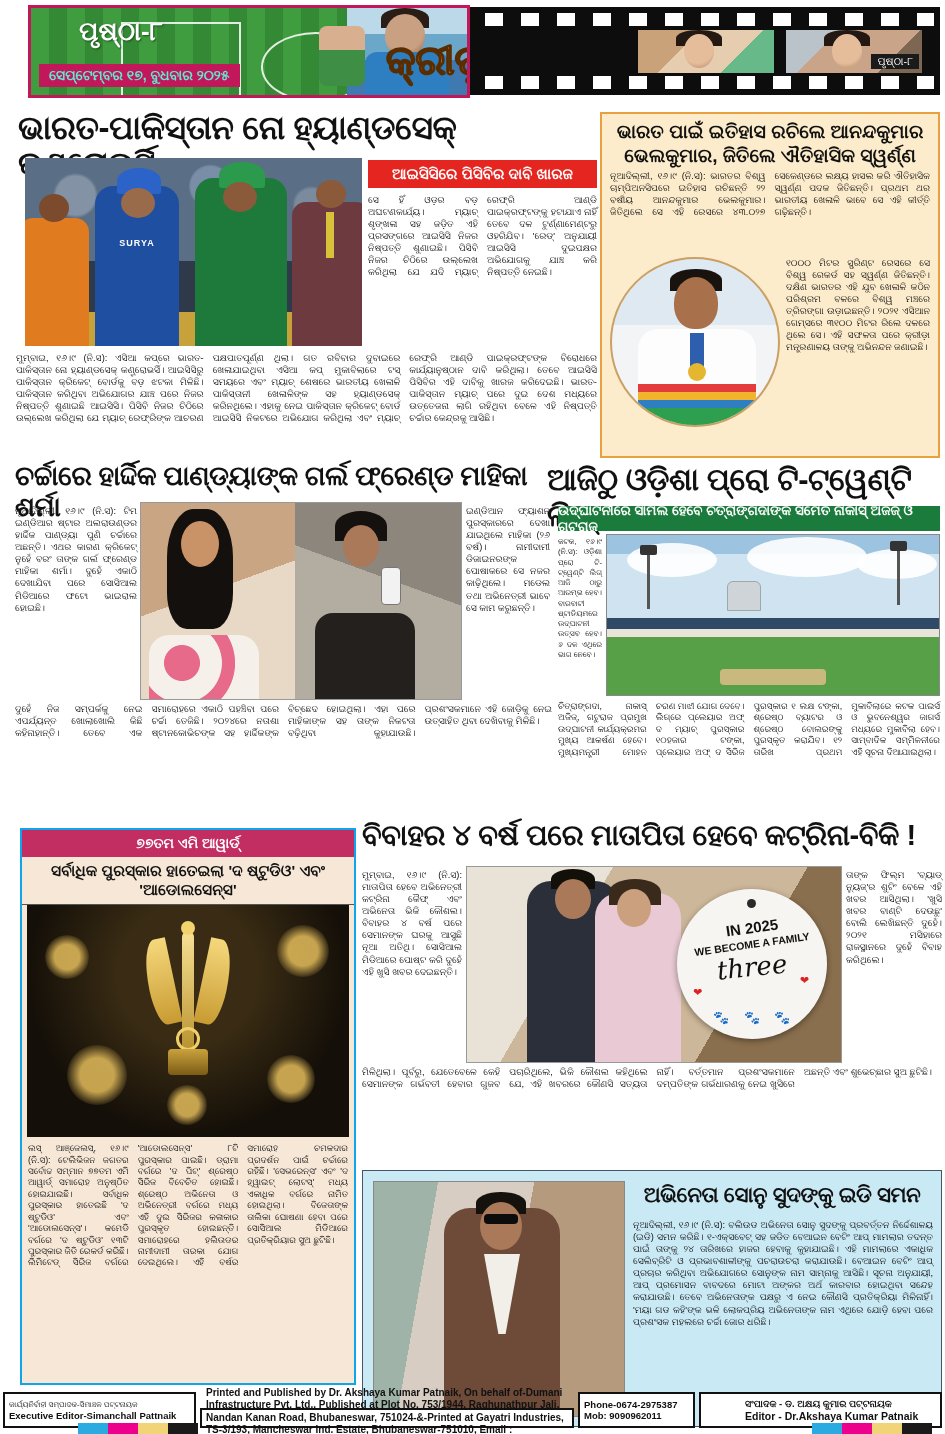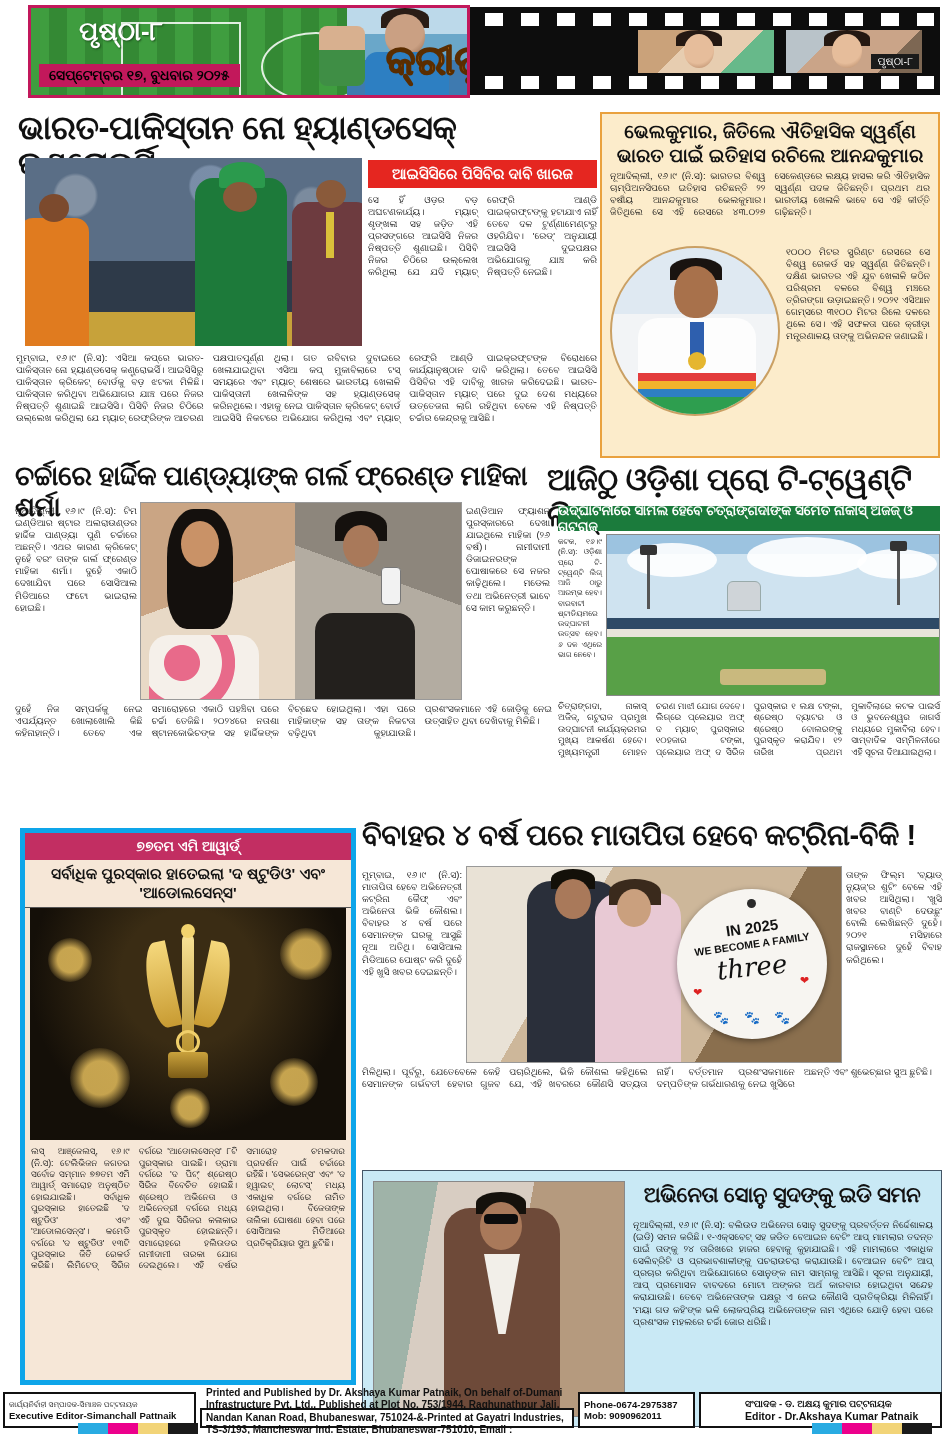--- a/index.html
+++ b/index.html
@@ -10,21 +10,21 @@
   .bodytxt{font-size:9.3px;line-height:1.3;text-align:justify;color:#121212;}
   .cols2{column-count:2;column-gap:9px;}
   .cols3{column-count:3;column-gap:9px;}
   .cols4{column-count:4;column-gap:9px;}
 
   
   .mast-left{left:28px;top:5px;width:442px;height:93px;border:3px solid #c2185b;
      background:repeating-linear-gradient(90deg,#3f9d3f 0 18px,#348934 18px 36px);overflow:hidden;}
   .fieldline{position:absolute;border:2px solid rgba(255,255,255,.85);}
   .mast-pageno{position:absolute;left:48px;top:8px;color:#fff;font-weight:bold;font-size:26px;text-shadow:1px 1px 2px #1c4f1c;}
-  .date-strip{position:absolute;left:8px;bottom:8px;background:#c2185b;color:#000000;font-weight:bold;
+  .date-strip{position:absolute;left:8px;bottom:8px;background:#c2185b;color:#5eead4;font-weight:bold;
      font-size:14px;padding:3px 10px;}
   .sachin{position:absolute;right:0;top:0;width:120px;height:100%;
      background:linear-gradient(180deg,#bcd9ea 0 30%,#6aa7c9 30% 60%,#3e7ab0 60% 100%);}
   .sachin .head{position:absolute;left:38px;top:6px;width:40px;height:42px;border-radius:50% 50% 45% 45%;
      background:radial-gradient(circle at 45% 40%,#caa083 0 60%,#8a6248 100%);}
   .sachin .hair{position:absolute;left:34px;top:0px;width:48px;height:20px;border-radius:50% 50% 0 0;background:#2a1d16;}
   .sachin .torso{position:absolute;left:18px;top:44px;width:84px;height:52px;border-radius:12px 12px 0 0;background:#2d7fc2;}
   .sachin .puppet{position:absolute;left:-28px;top:18px;width:46px;height:60px;border-radius:8px;
      background:linear-gradient(180deg,#d8b08f 0 40%,#3f8e45 40% 100%);}
   .krida{position:absolute;left:355px;top:30px;font-size:40px;font-weight:bold;color:#f7941d;
@@ -67,21 +67,21 @@
   .p-maroon .face{position:absolute;left:24px;top:-22px;width:30px;height:28px;border-radius:50%;background:#8a5a3a;}
   .lanyard{position:absolute;left:34px;top:10px;width:8px;height:46px;background:#d9c13a;}
 
   .txt-main-right{left:368px;top:194px;width:229px;height:154px;}
   .txt-main-bottom{left:16px;top:352px;width:581px;height:106px;}
 
   
   .goldbox{left:600px;top:112px;width:340px;height:346px;background:#fceccb;border:2px solid #e9a13e;padding:6px 8px;}
   .gold-h{font-size:19px;font-weight:bold;text-align:center;line-height:1.25;}
   .gold-body-top{margin-top:2px;height:74px;overflow:hidden;}
-  .gold-mid{display:flex;margin-top:2px;}
+  .gold-mid{display:flex;margin-top:13px;}
   .gold-circle{width:170px;height:170px;border-radius:50%;flex:0 0 auto;border:2px solid #caa064;overflow:hidden;position:relative;
      background:linear-gradient(180deg,#dfe9f2 0 40%,#f2f4f6 40% 100%);}
   .gc-head{position:absolute;left:62px;top:18px;width:44px;height:52px;border-radius:50% 50% 45% 45%;background:#a8714b;}
   .gc-hair{position:absolute;left:58px;top:10px;width:52px;height:22px;border-radius:50% 50% 0 0;background:#191310;}
   .gc-body{position:absolute;left:26px;top:70px;width:118px;height:100px;border-radius:20px 20px 0 0;
      background:linear-gradient(180deg,#fdfdfd 0 55%,#e33c3c 55% 63%,#f2b32d 63% 71%,#2e7fc2 71% 79%,#2e9e4f 79% 100%);}
   .gc-medal{position:absolute;left:78px;top:74px;width:14px;height:34px;background:#2e5fae;}
   .gc-medal:after{content:"";position:absolute;left:-2px;top:30px;width:18px;height:18px;border-radius:50%;background:#e5b62f;}
   .gold-side{padding-left:6px;}
 
@@ -111,21 +111,21 @@
      background:linear-gradient(180deg,#9cc3e0 0 12%,#cfe3f0 12% 55%,#3a7a3f 55% 62%,#58a047 62% 100%);}
   .cloud{position:absolute;border-radius:50%;background:rgba(255,255,255,.9);}
   .stand{position:absolute;left:0;right:0;top:52%;height:12%;background:linear-gradient(180deg,#2e4a66 0 60%,#e8e4da 60% 100%);}
   .flood{position:absolute;width:3px;height:56px;background:#555;}
   .flood:before{content:"";position:absolute;left:-7px;top:-8px;width:17px;height:10px;background:#333;border-radius:2px;}
   .watertank{position:absolute;left:120px;top:46px;width:34px;height:30px;border-radius:6px 6px 0 0;background:#cfd4d8;border:1px solid #9aa;}
   .pitch{position:absolute;left:34%;bottom:6%;width:32%;height:10%;background:#c9b97e;border-radius:4px;}
   .odisha-bottom{left:558px;top:701px;width:382px;height:112px;font-size:8.8px;}
 
   
-  .emmybox{left:20px;top:828px;width:336px;height:557px;border:5px solid #0ea5e9;background:#f6e7d7;}
+  .emmybox{left:20px;top:828px;width:336px;height:557px;border:2px solid #0ea5e9;background:#f6e7d7;}
   .emmy-kicker{height:27px;background:#c22e62;color:#fff;font-weight:bold;font-size:14px;
      display:flex;align-items:center;justify-content:center;}
   .emmy-h{padding:5px 4px;font-size:15.5px;font-weight:bold;text-align:center;border-bottom:1px solid #555;line-height:1.2;}
   .photo-emmy{margin:0px 5px;height:232px;position:relative;overflow:hidden;
      background:radial-gradient(circle at 50% 30%,#3a2c14 0 30%,#140f08 70%);}
   .bokeh{position:absolute;border-radius:50%;background:radial-gradient(circle,#f0c760 0 40%,rgba(240,199,96,0) 75%);opacity:.8;}
   .statue{position:absolute;left:50%;top:26px;transform:translateX(-50%);width:60px;height:150px;}
   .st-wing{position:absolute;top:8px;width:26px;height:86px;background:linear-gradient(180deg,#f5d87c,#c89b32);}
   .st-wl{left:-10px;border-radius:80% 0 0 60%;transform:rotate(-12deg);}
   .st-wr{right:-10px;border-radius:0 80% 60% 0;transform:rotate(12deg);}
@@ -212,20 +212,25 @@
     </div>
   </div>
 
   <div class="abs h-main">ଭାରତ-ପାକିସ୍ତାନ ନୋ ହ୍ୟାଣ୍ଡସେକ୍ କଣ୍ଟ୍ରୋଭର୍ସି</div>
 
   <div class="abs photo-main">
     <div class="blurcrowd"></div>
     <div class="p-vest">
         <div class="face"></div>
       </div>
+    <div class="p-blue">
+      <div class="cap"></div>
+      <div class="face"></div>
+      <div class="jersey-label">SURYA</div>
+    </div>
     <div class="p-green">
       <div class="cap"></div>
       <div class="face"></div>
     </div>
     <div class="p-maroon">
       <div class="face"></div>
       <div class="lanyard"></div>
     </div>
   </div>
 
@@ -233,22 +238,22 @@
     <span>ସେ ହିଁ ଓଡ଼ର ବଡ଼ ଅଘଟଣକାର୍ଯ୍ୟ। ମ୍ୟାଚ୍ ଶୃଙ୍ଖଳା ସହ ଜଡ଼ିତ ଏହି ପ୍ରସଙ୍ଗରେ ଆଇସିସି ନିଜର ନିଷ୍ପତ୍ତି ଶୁଣାଇଛି। ପିସିବି ନିଜର ଚିଠିରେ ଉଲ୍ଲେଖ କରିଥିଲା ଯେ ଯଦି ମ୍ୟାଚ୍ ରେଫ୍ରି ଆଣ୍ଡି ପାଇକ୍ରଫ୍ଟଙ୍କୁ ହଟାଯାଏ ନାହିଁ ତେବେ ଦଳ ଟୁର୍ଣ୍ଣାମେଣ୍ଟରୁ ଓହରିଯିବ। 'ରେଡ୍' ଅନୁଯାୟୀ ଆଇସିସି ଦୁଇପକ୍ଷର ଅଭିଯୋଗକୁ ଯାଞ୍ଚ କରି ନିଷ୍ପତ୍ତି ନେଇଛି।</span>
   </div>
   <div class="abs redbox">ଆଇସିସିରେ ପିସିବିର ଦାବି ଖାରଜ</div>
   <div class="abs txt-main-bottom bodytxt cols3">
     <span>ମୁମ୍ବାଇ, ୧୬।୯ (ନି.ସ): ଏସିଆ କପ୍‌ରେ ଭାରତ-ପାକିସ୍ତାନ ନୋ ହ୍ୟାଣ୍ଡସେକ୍ କଣ୍ଟ୍ରୋଭର୍ସି। ଆଇସିସିରୁ ପାକିସ୍ତାନ କ୍ରିକେଟ୍ ବୋର୍ଡକୁ ବଡ଼ ଝଟକା ମିଳିଛି। ପାକିସ୍ତାନ କରିଥିବା ଅଭିଯୋଗର ଯାଞ୍ଚ ପରେ ନିଜର ନିଷ୍ପତ୍ତି ଶୁଣାଇଛି ଆଇସିସି। ପିସିବି ନିଜର ଚିଠିରେ ଉଲ୍ଲେଖ କରିଥିଲା ଯେ ମ୍ୟାଚ୍ ରେଫ୍ରିଙ୍କ ଆଚରଣ ପକ୍ଷପାତପୂର୍ଣ୍ଣ ଥିଲା।</span>
     <span> </span>
     <span>ଗତ ରବିବାର ଦୁବାଇରେ ଖେଳାଯାଇଥିବା ଏସିଆ କପ୍ ମୁକାବିଲାରେ ଟସ୍ ସମୟରେ ଏବଂ ମ୍ୟାଚ୍ ଶେଷରେ ଭାରତୀୟ ଖେଳାଳି ପାକିସ୍ତାନୀ ଖେଳାଳିଙ୍କ ସହ ହ୍ୟାଣ୍ଡସେକ୍ କରିନଥିଲେ। ଏହାକୁ ନେଇ ପାକିସ୍ତାନ କ୍ରିକେଟ୍ ବୋର୍ଡ ଆଇସିସି ନିକଟରେ ଅଭିଯୋଗ କରିଥିଲା ଏବଂ ମ୍ୟାଚ୍ ରେଫ୍ରି ଆଣ୍ଡି ପାଇକ୍ରଫ୍ଟଙ୍କ ବିରୋଧରେ କାର୍ଯ୍ୟାନୁଷ୍ଠାନ ଦାବି କରିଥିଲା। ତେବେ ଆଇସିସି ପିସିବିର ଏହି ଦାବିକୁ ଖାରଜ କରିଦେଇଛି। ଭାରତ-ପାକିସ୍ତାନ ମ୍ୟାଚ୍ ପରେ ଦୁଇ ଦେଶ ମଧ୍ୟରେ ଉତ୍ତେଜନା ଲାଗି ରହିଥିବା ବେଳେ ଏହି ନିଷ୍ପତ୍ତି ଚର୍ଚ୍ଚାର କେନ୍ଦ୍ରକୁ ଆସିଛି।</span>
   </div>
 
   <div class="abs goldbox">
+    <div class="gold-h">ଭାରତ ପାଇଁ ଇତିହାସ ରଚିଲେ ଆନନ୍ଦକୁମାର</div>
     <div class="gold-h">ଭେଲକୁମାର, ଜିତିଲେ ଐତିହାସିକ ସ୍ୱର୍ଣ୍ଣ</div>
-    <div class="gold-h">ଭାରତ ପାଇଁ ଇତିହାସ ରଚିଲେ ଆନନ୍ଦକୁମାର</div>
     <div class="gold-body-top bodytxt cols2">ନୂଆଦିଲ୍ଲୀ, ୧୬।୯ (ନି.ସ): ଭାରତର ବିଶ୍ୱ ଚାମ୍ପିଅନସିପରେ ଇତିହାସ ରଚିଛନ୍ତି ୨୨ ବର୍ଷୀୟ ଆନନ୍ଦକୁମାର ଭେଲକୁମାର। ଜିତିଥିଲେ ସେ ଏହି ରେସରେ ୪୩.୦୨୭ ସେକେଣ୍ଡରେ ଲକ୍ଷ୍ୟ ହାସଲ କରି ଐତିହାସିକ ସ୍ୱର୍ଣ୍ଣ ପଦକ ଜିତିଛନ୍ତି। ପ୍ରଥମ ଥର ଭାରତୀୟ ଖେଳାଳି ଭାବେ ସେ ଏହି କୀର୍ତ୍ତି ଗଢ଼ିଛନ୍ତି।</div>
     <div class="gold-mid">
       <div class="gold-circle">
         <div class="gc-hair"></div>
         <div class="gc-head"></div>
         <div class="gc-body"></div>
         <div class="gc-medal"></div>
       </div>
       <div class="gold-side bodytxt">୧୦୦୦ ମିଟର ସ୍ପ୍ରିଣ୍ଟ ରେସରେ ସେ ବିଶ୍ୱ ରେକର୍ଡ ସହ ସ୍ୱର୍ଣ୍ଣ ଜିତିଛନ୍ତି। ଦକ୍ଷିଣ ଭାରତର ଏହି ଯୁବ ଖେଳାଳି କଠିନ ପରିଶ୍ରମ ବଳରେ ବିଶ୍ୱ ମଞ୍ଚରେ ତ୍ରିରଙ୍ଗା ଉଡ଼ାଇଛନ୍ତି। ୨୦୨୧ ଏସିଆନ ଗେମ୍ସରେ ୩୧୦୦ ମିଟର ରିଲେ ଦଳରେ ଥିଲେ ସେ। ଏହି ସଫଳତା ପରେ କ୍ରୀଡ଼ା ମନ୍ତ୍ରଣାଳୟ ତାଙ୍କୁ ଅଭିନନ୍ଦନ ଜଣାଇଛି।</div>
     </div>

